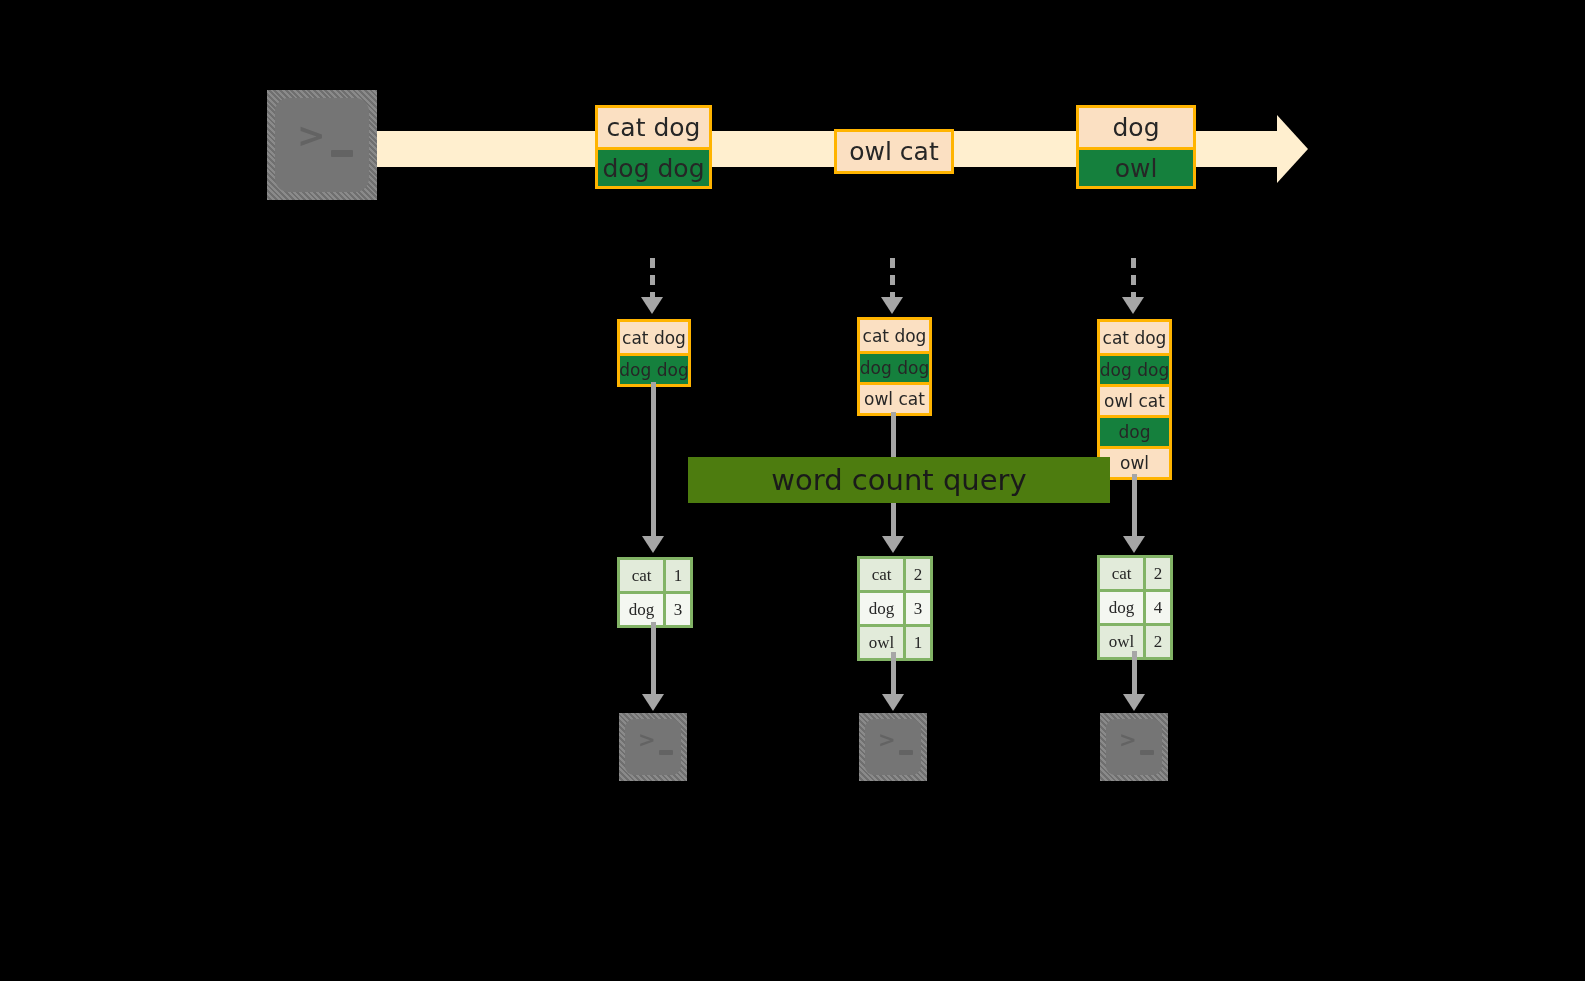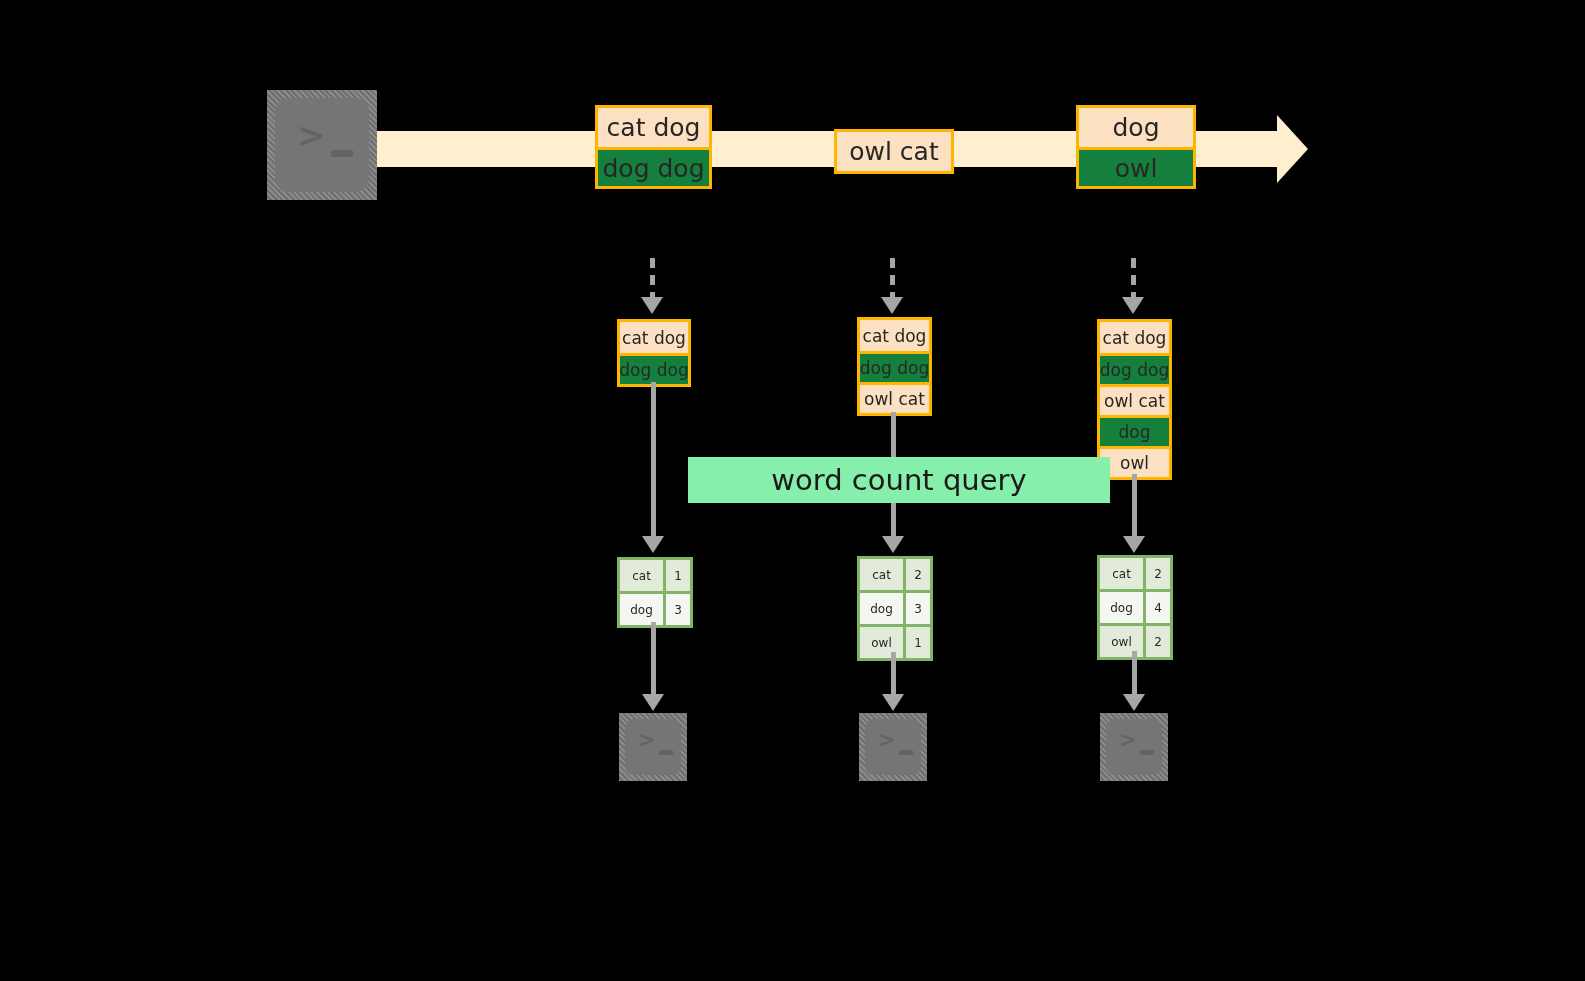--- a/index.html
+++ b/index.html
@@ -115,22 +115,23 @@
     display: flex;
     flex-direction: column;
   }
   .gt-row { display: flex; height: 31px; }
   .gt-row + .gt-row { border-top: 3px solid #82B366; }
   .gt-cell {
     box-sizing: border-box;
     display: flex;
     align-items: center;
     justify-content: center;
-    font-size: 12px;
+    font-size: 17px;
     color: #262626;
+    font-family: Liberation Serif, serif;
   }
   .gt-key { width: 45px; }
   .gt-val { width: 28px; border-left: 3px solid #82B366; }
   .g-dark { background: #E2EBDA; }
   .g-light { background: #F4F7F1; }
 
   .gtable-1 { left: 617px; top: 557px; width: 76px; }
   .gtable-2 { left: 857px; top: 556px; width: 76px; }
   .gtable-3 { left: 1097px; top: 555px; width: 76px; }
 
@@ -150,21 +151,21 @@
     width: 0; height: 0;
     border-left: 11px solid transparent;
     border-right: 11px solid transparent;
     border-top: 17px solid #A6A6A6;
   }
 
   
   .query-label {
     left: 688px; top: 457px;
     width: 422px; height: 46px;
-    background: #86efac;
+    background: #4d7c0f;
     display: flex;
     align-items: center;
     justify-content: center;
     color: #1A1A1A;
     font-size: 29px;
     white-space: nowrap;
   }
 </style>
 </head>
 <body>

